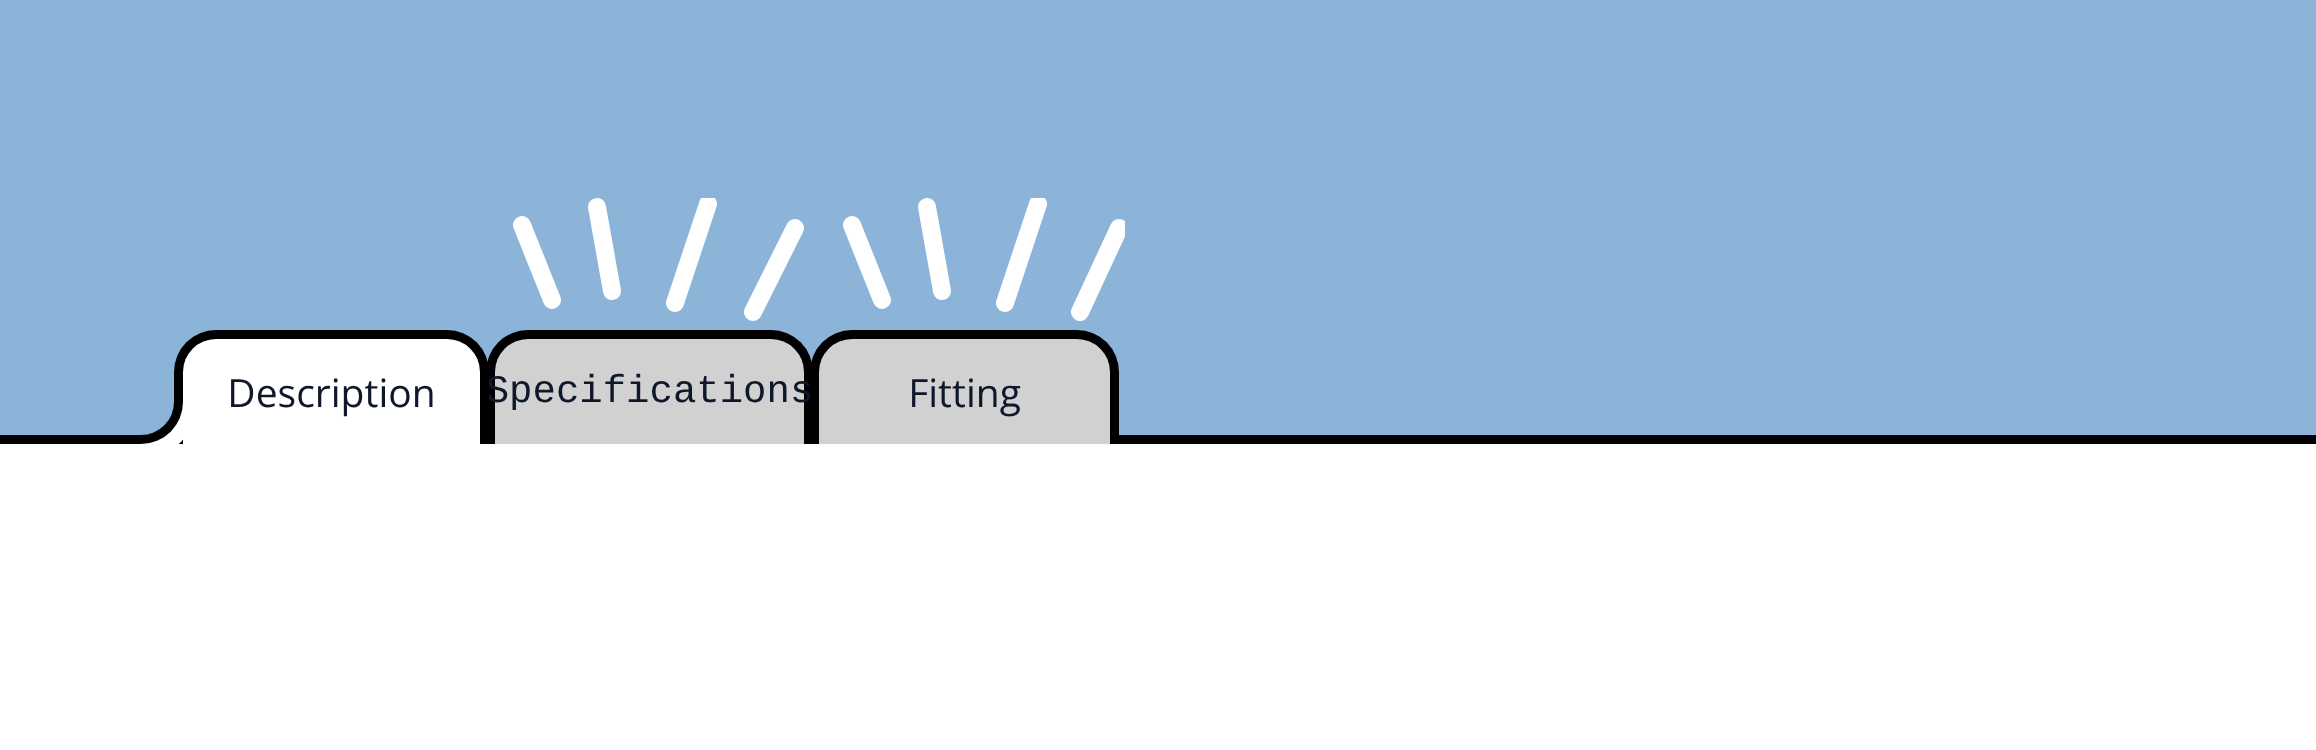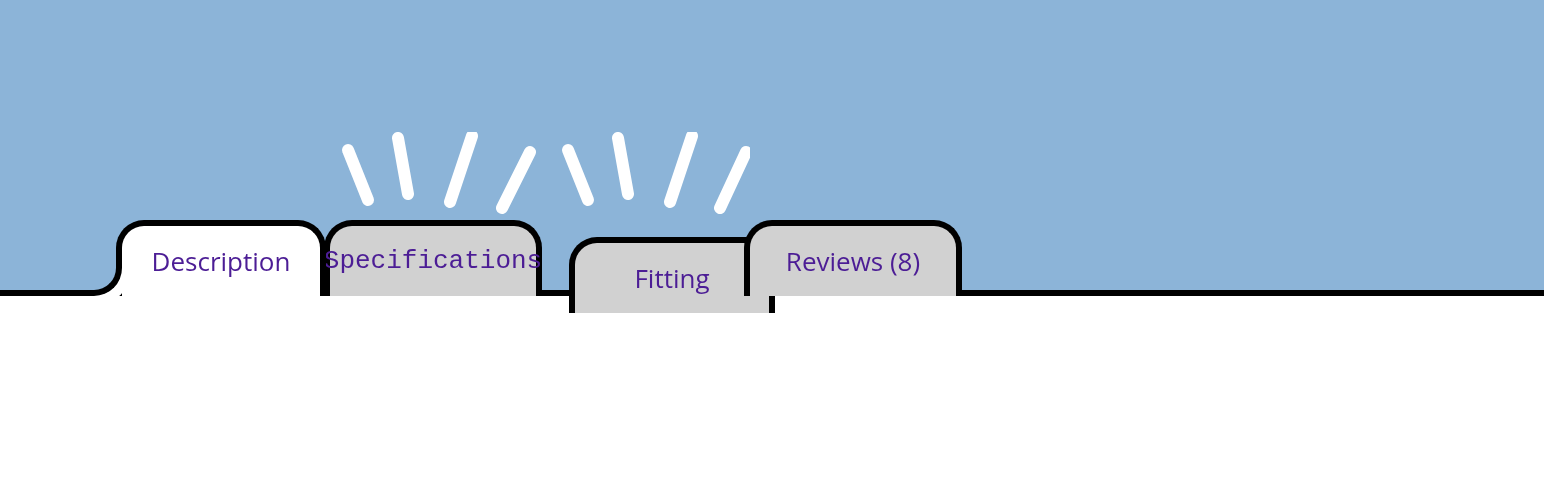--- a/index.html
+++ b/index.html
@@ -34,21 +34,21 @@
       top: 0;
       height: 76px;
       border: 6px solid #000000;
       border-top-left-radius: 28px;
       border-top-right-radius: 28px;
       border-bottom: none;
       display: flex;
       align-items: center;
       justify-content: center;
       font-size: 26px;
-      color: #4c1d95;
+      color: #0f172a;
       cursor: pointer;
       box-sizing: border-box;
       text-align: center;
     }
     .tab-inactive {
       background: #d1d1d1;
       z-index: 2;
     }
     .tab-active {
       background: #ffffff;
@@ -127,23 +127,20 @@
 
 <div class="baseline"></div>
 
 <div class="tab-row">
   <div class="tab tab-active" style="left:116px; width:210px;">
     <span>Description</span>
   </div>
   <div class="tab tab-inactive" style="left:324px; width:218px;font-family:Liberation Mono, monospace;">
     <span>Specifications</span>
   </div>
-  <div class="tab tab-inactive" style="left:569px; width:206px;margin-top:17px;">
+  <div class="tab tab-inactive" style="left:540px; width:206px;">
     <span>Fitting</span>
-  </div>
-  <div class="tab tab-inactive" style="left:744px; width:218px;">
-    <span>Reviews (8)</span>
   </div>
 </div>
 
 <div class="corner-left"></div>
 
 <div class="content-area"></div>
 
 </body></html>

